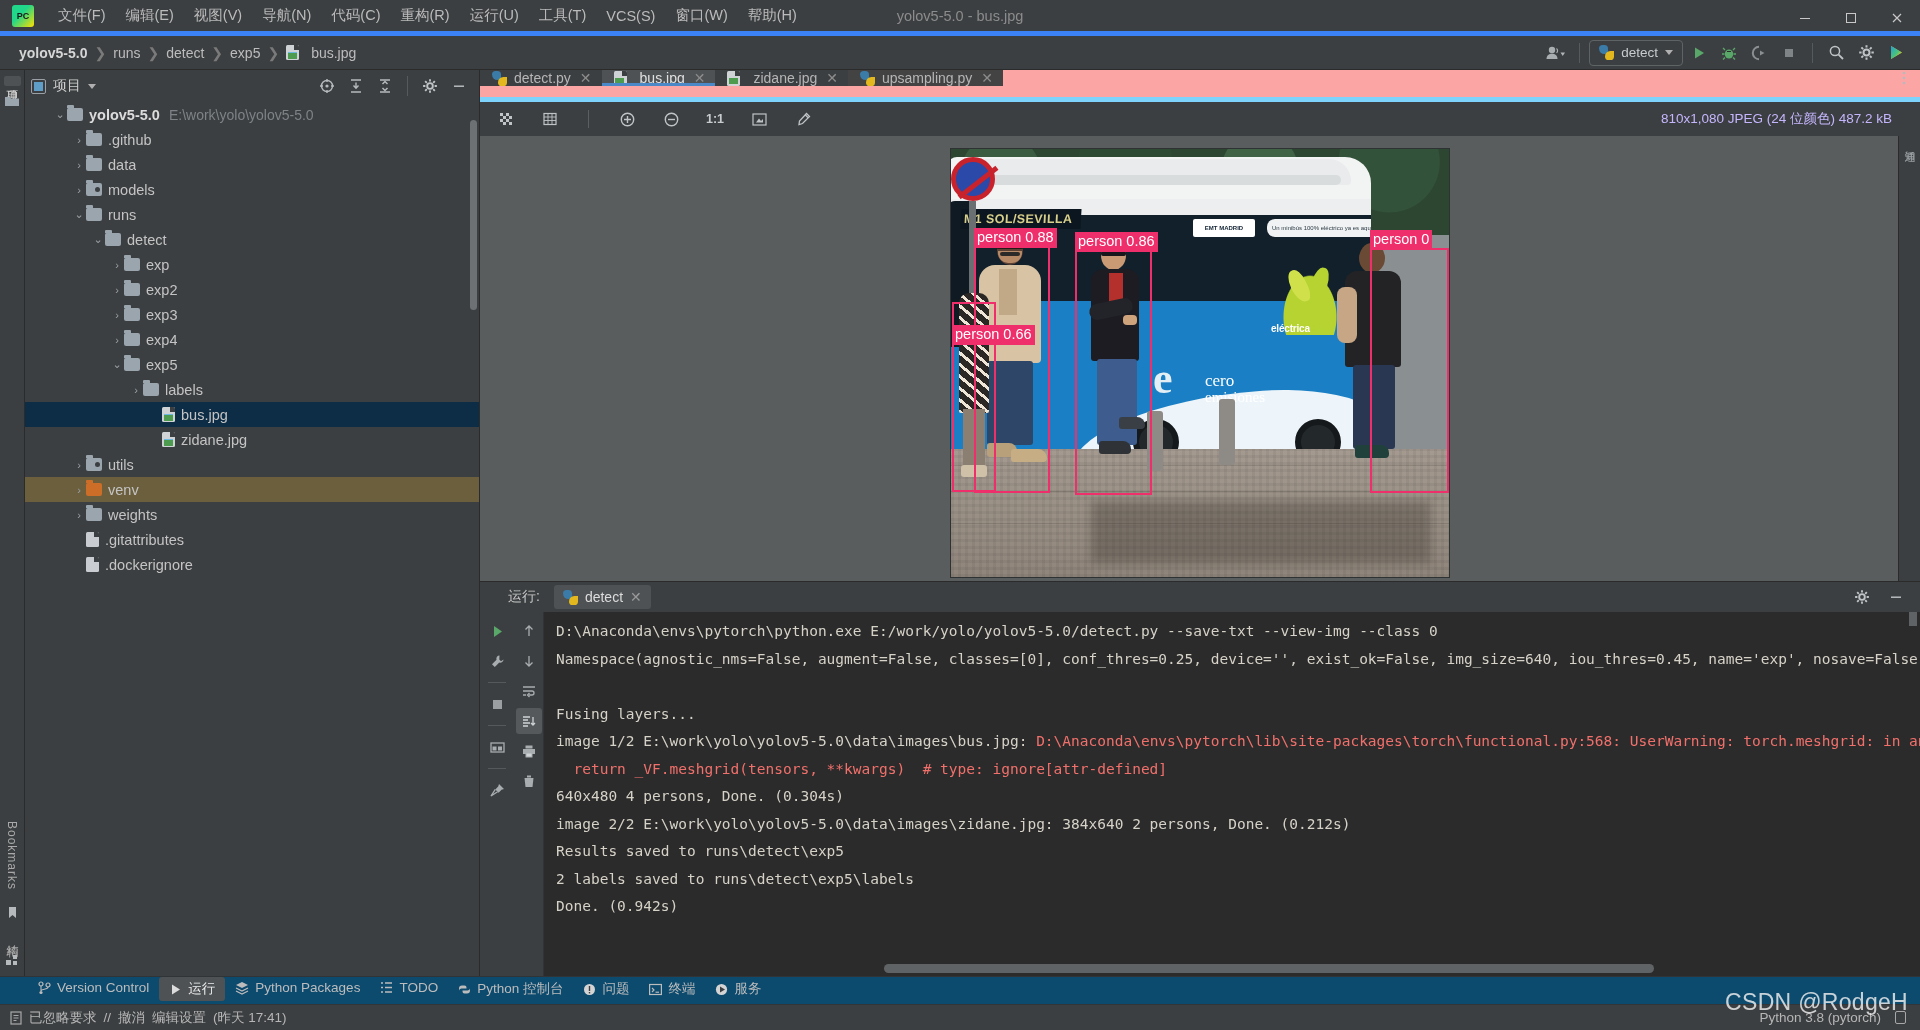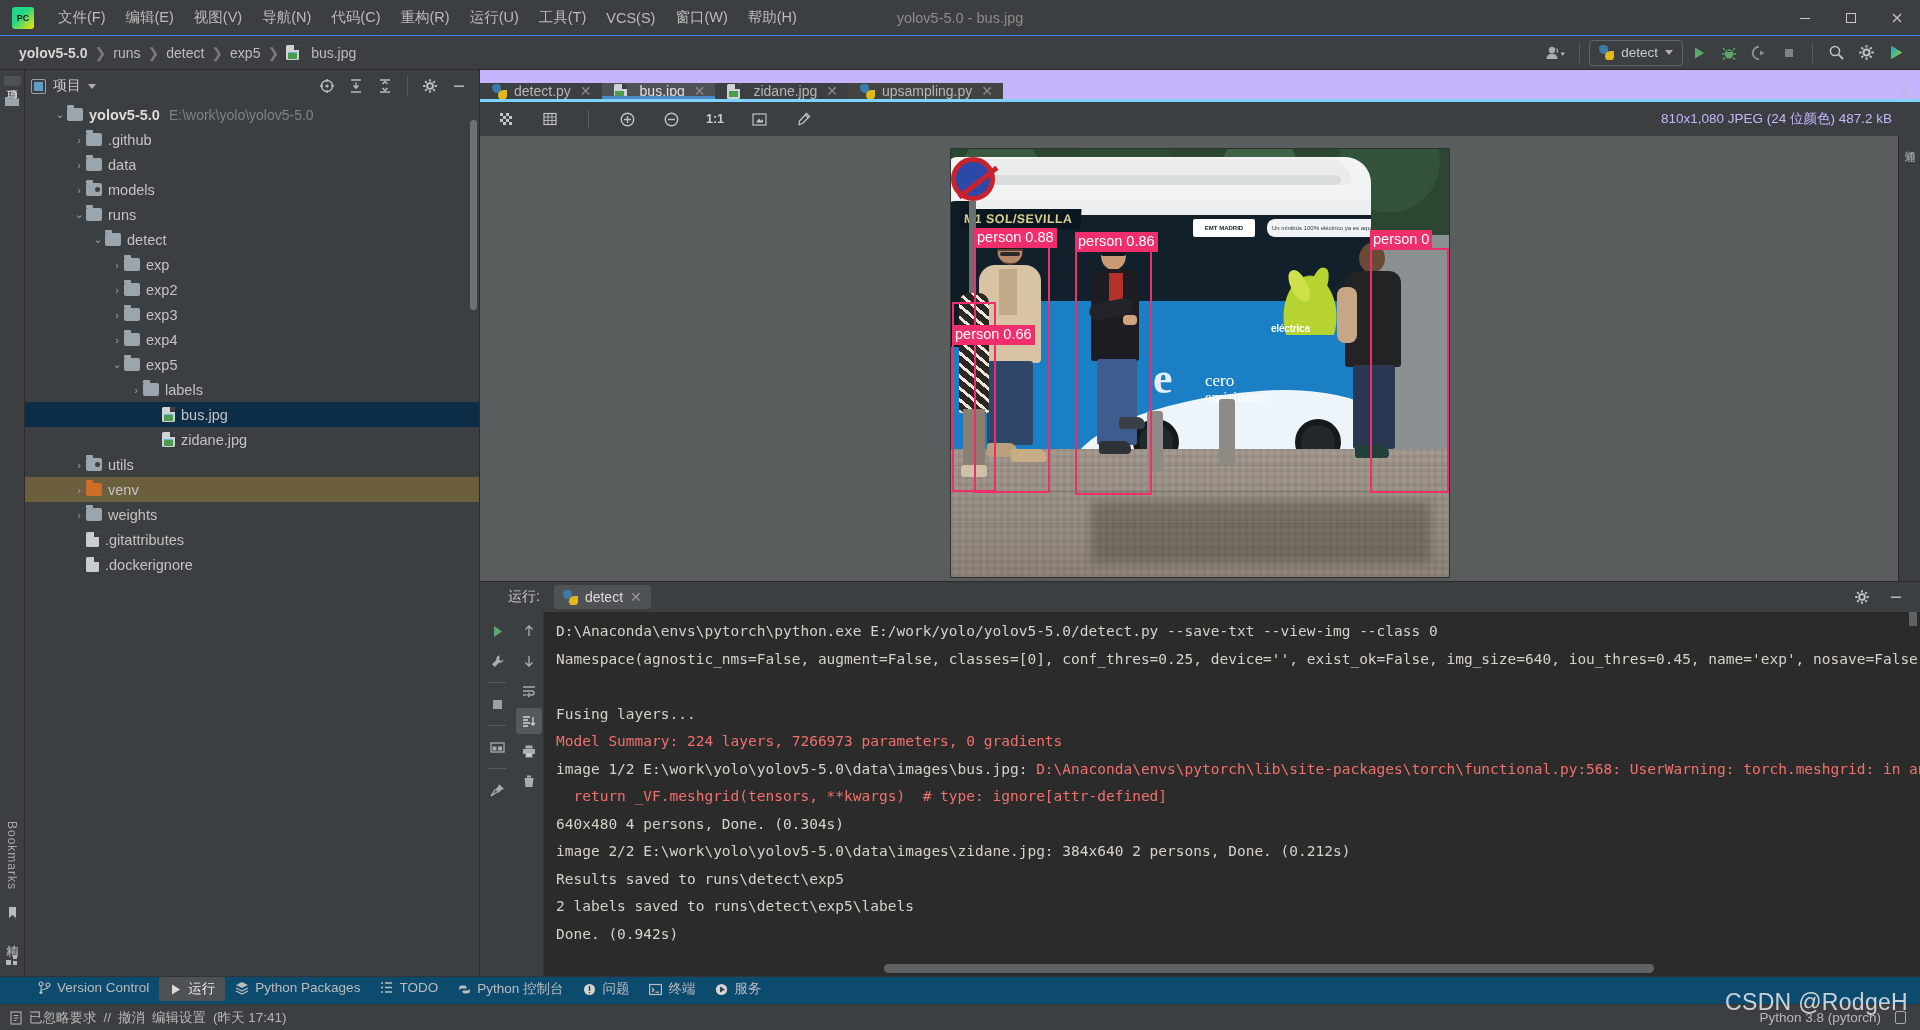--- a/index.html
+++ b/index.html
@@ -9,21 +9,21 @@
     background: #3c3f41;
     font-family: "Liberation Sans", sans-serif;
     overflow: hidden;
     -webkit-font-smoothing: antialiased;
   }
   .app { position: relative; width: 1920px; height: 1030px; display: flex; flex-direction: column; background:#3c3f41; }
 
   
   .titlebar {
     height: 36px; flex: 0 0 36px; background: #3c3f41; display: flex; align-items: center;
-    border-bottom: 1px solid #3b82f6; position: relative;
+    border-bottom: 5px solid #3b82f6; position: relative;
   }
   .pc-logo {
     width: 22px; height: 22px; margin-left: 12px; margin-right: 14px;
     background: linear-gradient(135deg,#21d789 0%, #21d789 40%, #ffe000 100%);
     border-radius: 3px; position: relative; flex: 0 0 22px;
   }
   .pc-logo:after {
     content:"PC"; position:absolute; inset:0; display:flex; align-items:center; justify-content:center;
     font-size:9px; font-weight:bold; color:#1a1a1a; font-family:"Liberation Sans",sans-serif;
   }
@@ -111,21 +111,21 @@
   .lbl.bold { font-weight: bold; color:#dcdcdc; }
   .path-hint { color: #7d8387; margin-left: 9px; font-size: 14px; }
 
   .tree-scroll {
     position: absolute; right: 2px; top: 18px; width: 7px; height: 190px;
     background: #6e7173; border-radius: 4px;
   }
 
   
   .editor-col { flex: 1 1 auto; display: flex; flex-direction: column; min-width: 0; background: #3c3f41; }
-  .tabs-row { height: 32px; flex: 0 0 32px; display: flex; align-items: flex-end; background: #c4b5fd; border-bottom:3px solid #7dd3fc; position: relative; }
+  .tabs-row { height: 32px; flex: 0 0 32px; display: flex; align-items: flex-start; background: #fca5a5; border-bottom:5px solid #7dd3fc; position: relative; }
   .tab {
     display: flex; align-items: center; gap: 7px; padding: 0 10px 0 12px; font-size: 14px; color: #b6b6b6;
     position: relative; background: #3c3f41; cursor: default; max-width: 230px;
   }
   .tab.active { background: #4e5254; color: #e0e0e0; }
   .tab.active:after { content:""; position:absolute; left:0; right:0; bottom:0; height:3px; background:#4a88c7; }
   .tab.dim { background: #434344; }
   .tab .x { color: #8c8c8c; font-size: 14px; margin-left: 2px; }
   .tabs-right { margin-left:auto; display:flex; align-items:center; padding-right:8px; }
 
@@ -850,21 +850,20 @@
                 <path d="M2.5 4h9l-1 9h-7z" fill="#a8adb0"></path>
                 <rect x="5" y="1.5" width="4" height="2" fill="#a8adb0"></rect>
               </svg>
             </div>
           </div>
           <div class="console" id="console">
             <div class="cline">D:\Anaconda\envs\pytorch\python.exe E:/work/yolo/yolov5-5.0/detect.py --save-txt --view-img --class 0</div>
               <div class="cline">Namespace(agnostic_nms=False, augment=False, classes=[0], conf_thres=0.25, device='', exist_ok=False, img_size=640, iou_thres=0.45, name='exp', nosave=False, project='runs/detect</div>
               <div class="cline blank"></div>
               <div class="cline">Fusing layers...</div>
-              <div class="cline red">Model Summary: 224 layers, 7266973 parameters, 0 gradients</div>
               <div class="cline"><span>image 1/2 E:\work\yolo\yolov5-5.0\data\images\bus.jpg: </span><span style="color: rgb(241, 112, 107);">D:\Anaconda\envs\pytorch\lib\site-packages\torch\functional.py:568: UserWarning: torch.meshgrid: in an upcoming release, it</span></div>
               <div class="cline red">  return _VF.meshgrid(tensors, **kwargs)  # type: ignore[attr-defined]</div>
               <div class="cline">640x480 4 persons, Done. (0.304s)</div>
               <div class="cline">image 2/2 E:\work\yolo\yolov5-5.0\data\images\zidane.jpg: 384x640 2 persons, Done. (0.212s)</div>
               <div class="cline">Results saved to runs\detect\exp5</div>
               <div class="cline">2 labels saved to runs\detect\exp5\labels</div>
               <div class="cline">Done. (0.942s)</div>
               <div class="con-vscroll-top"></div>
             <div class="con-hscroll"></div>
           </div>

